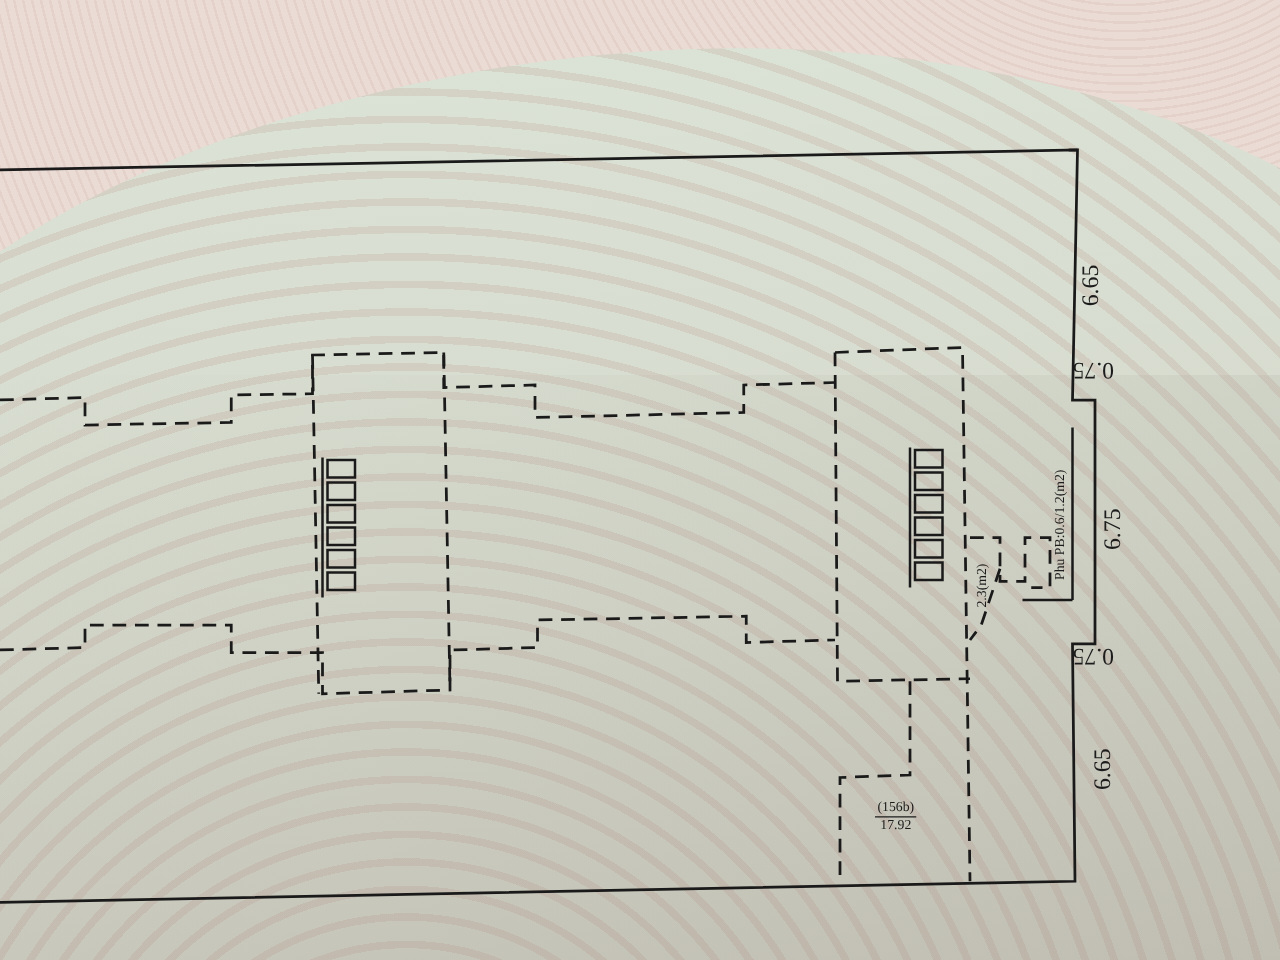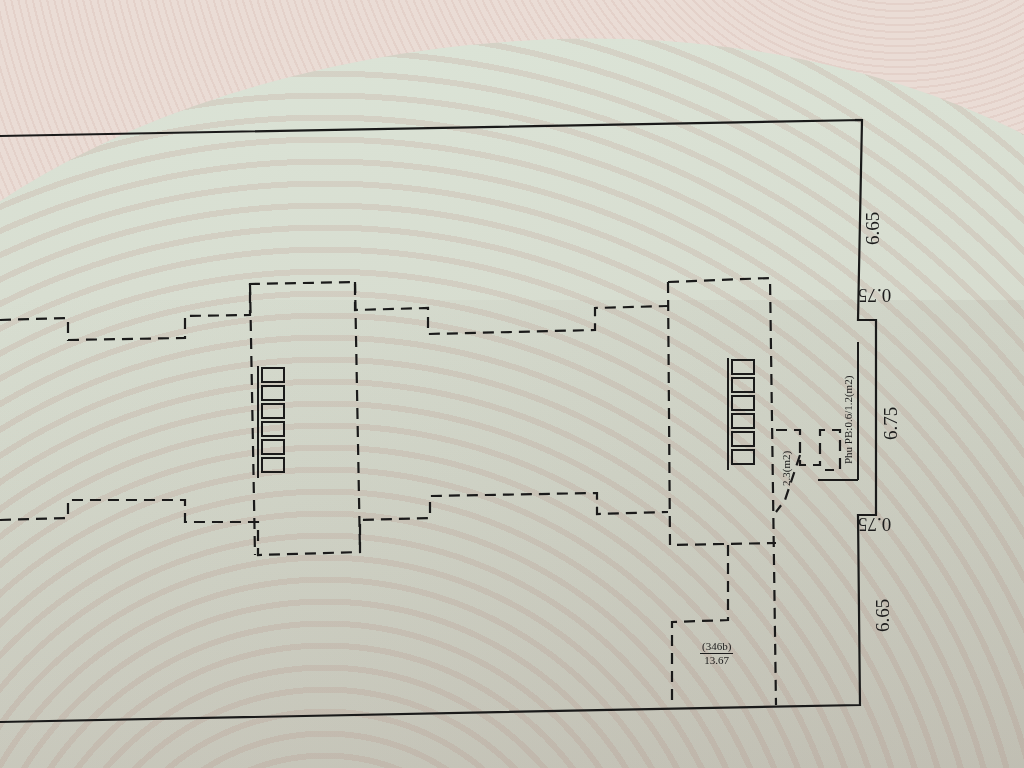--- a/index.html
+++ b/index.html
@@ -94,15 +94,15 @@
 <div class="lbl dim rot90" style="left:862px; top:245px;">6.65</div>
 <div class="lbl dim rot180" style="left:858px; top:284px;">0.75</div>
 <div class="lbl dim rot90" style="left:880px; top:440px;">6.75</div>
 <div class="lbl dim rot180" style="left:858px; top:513px;">0.75</div>
 <div class="lbl dim rot90" style="left:872px; top:632px;">6.65</div>
 
 <div class="lbl small rot90" style="left:842px; top:464px;">Phu PB:0.6/1.2(m2)</div>
 <div class="lbl small rot90" style="left:780px; top:486px;">2.3(m2)</div>
 
 <div class="lbl frac" style="left:700px; top:640px;">
-  <div class="num">(346b)</div>
-  <div>13.67</div>
+  <div class="num">(156b)</div>
+  <div>17.92</div>
 </div>
 
 </body></html>

